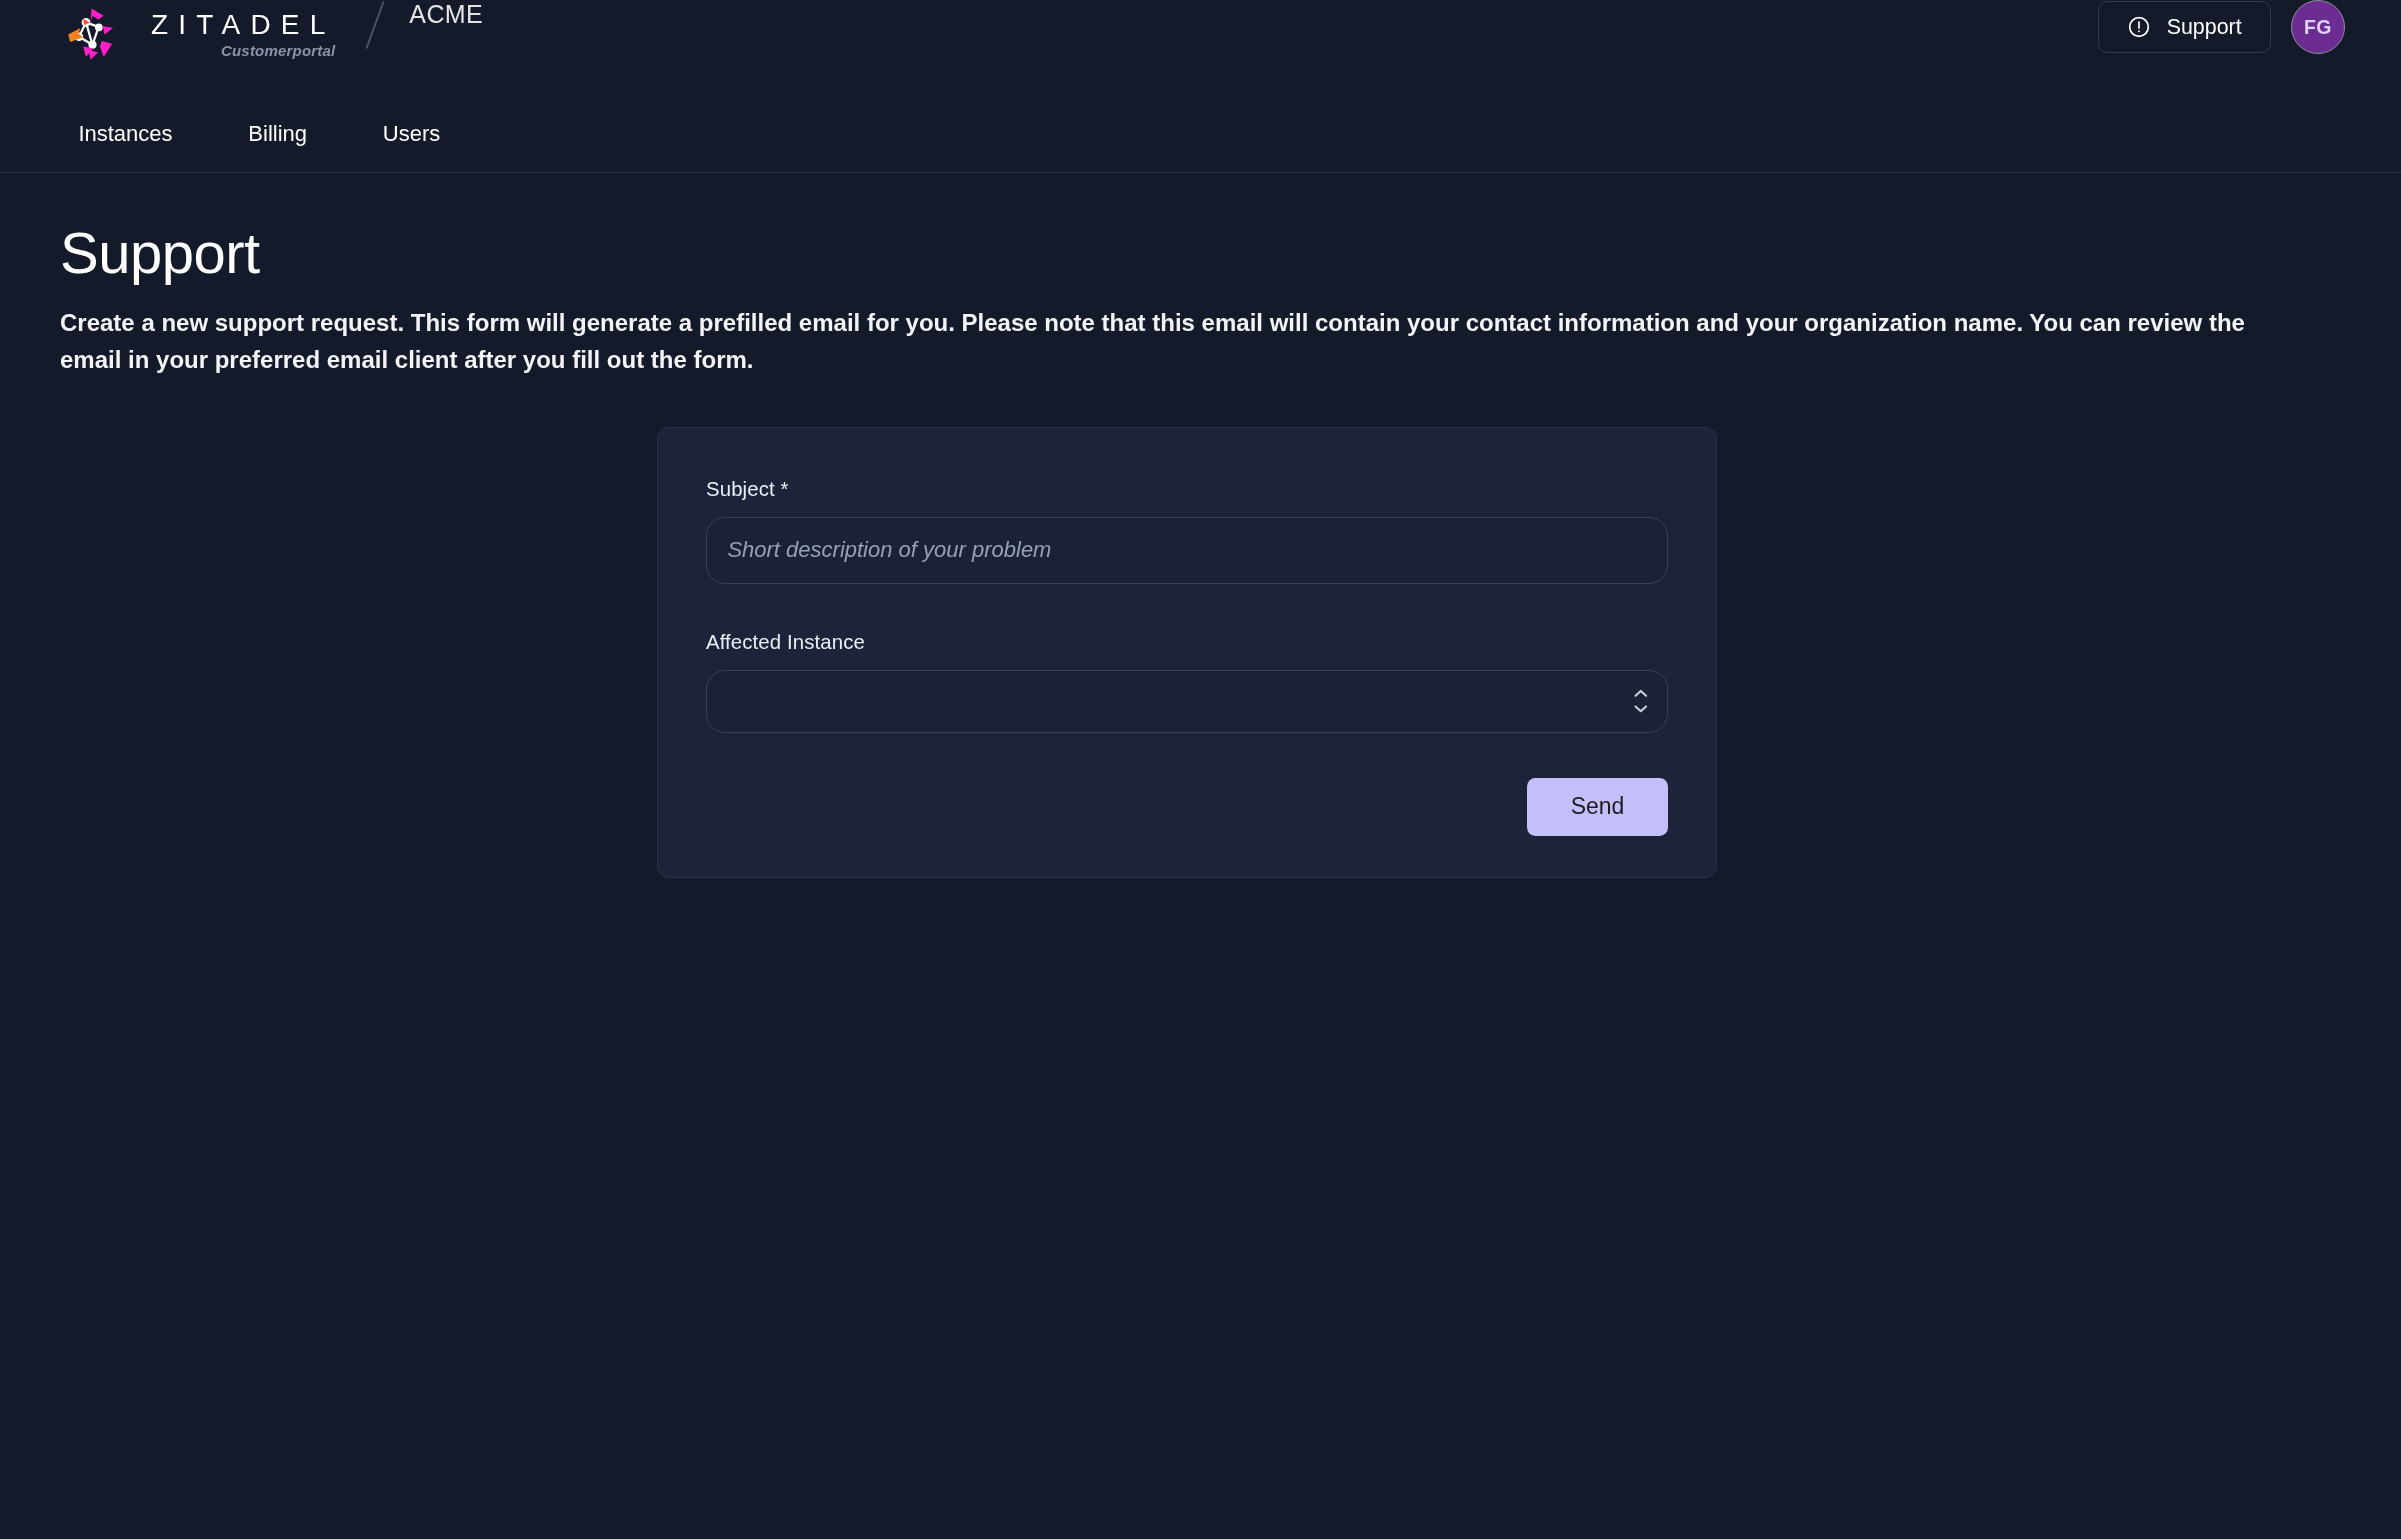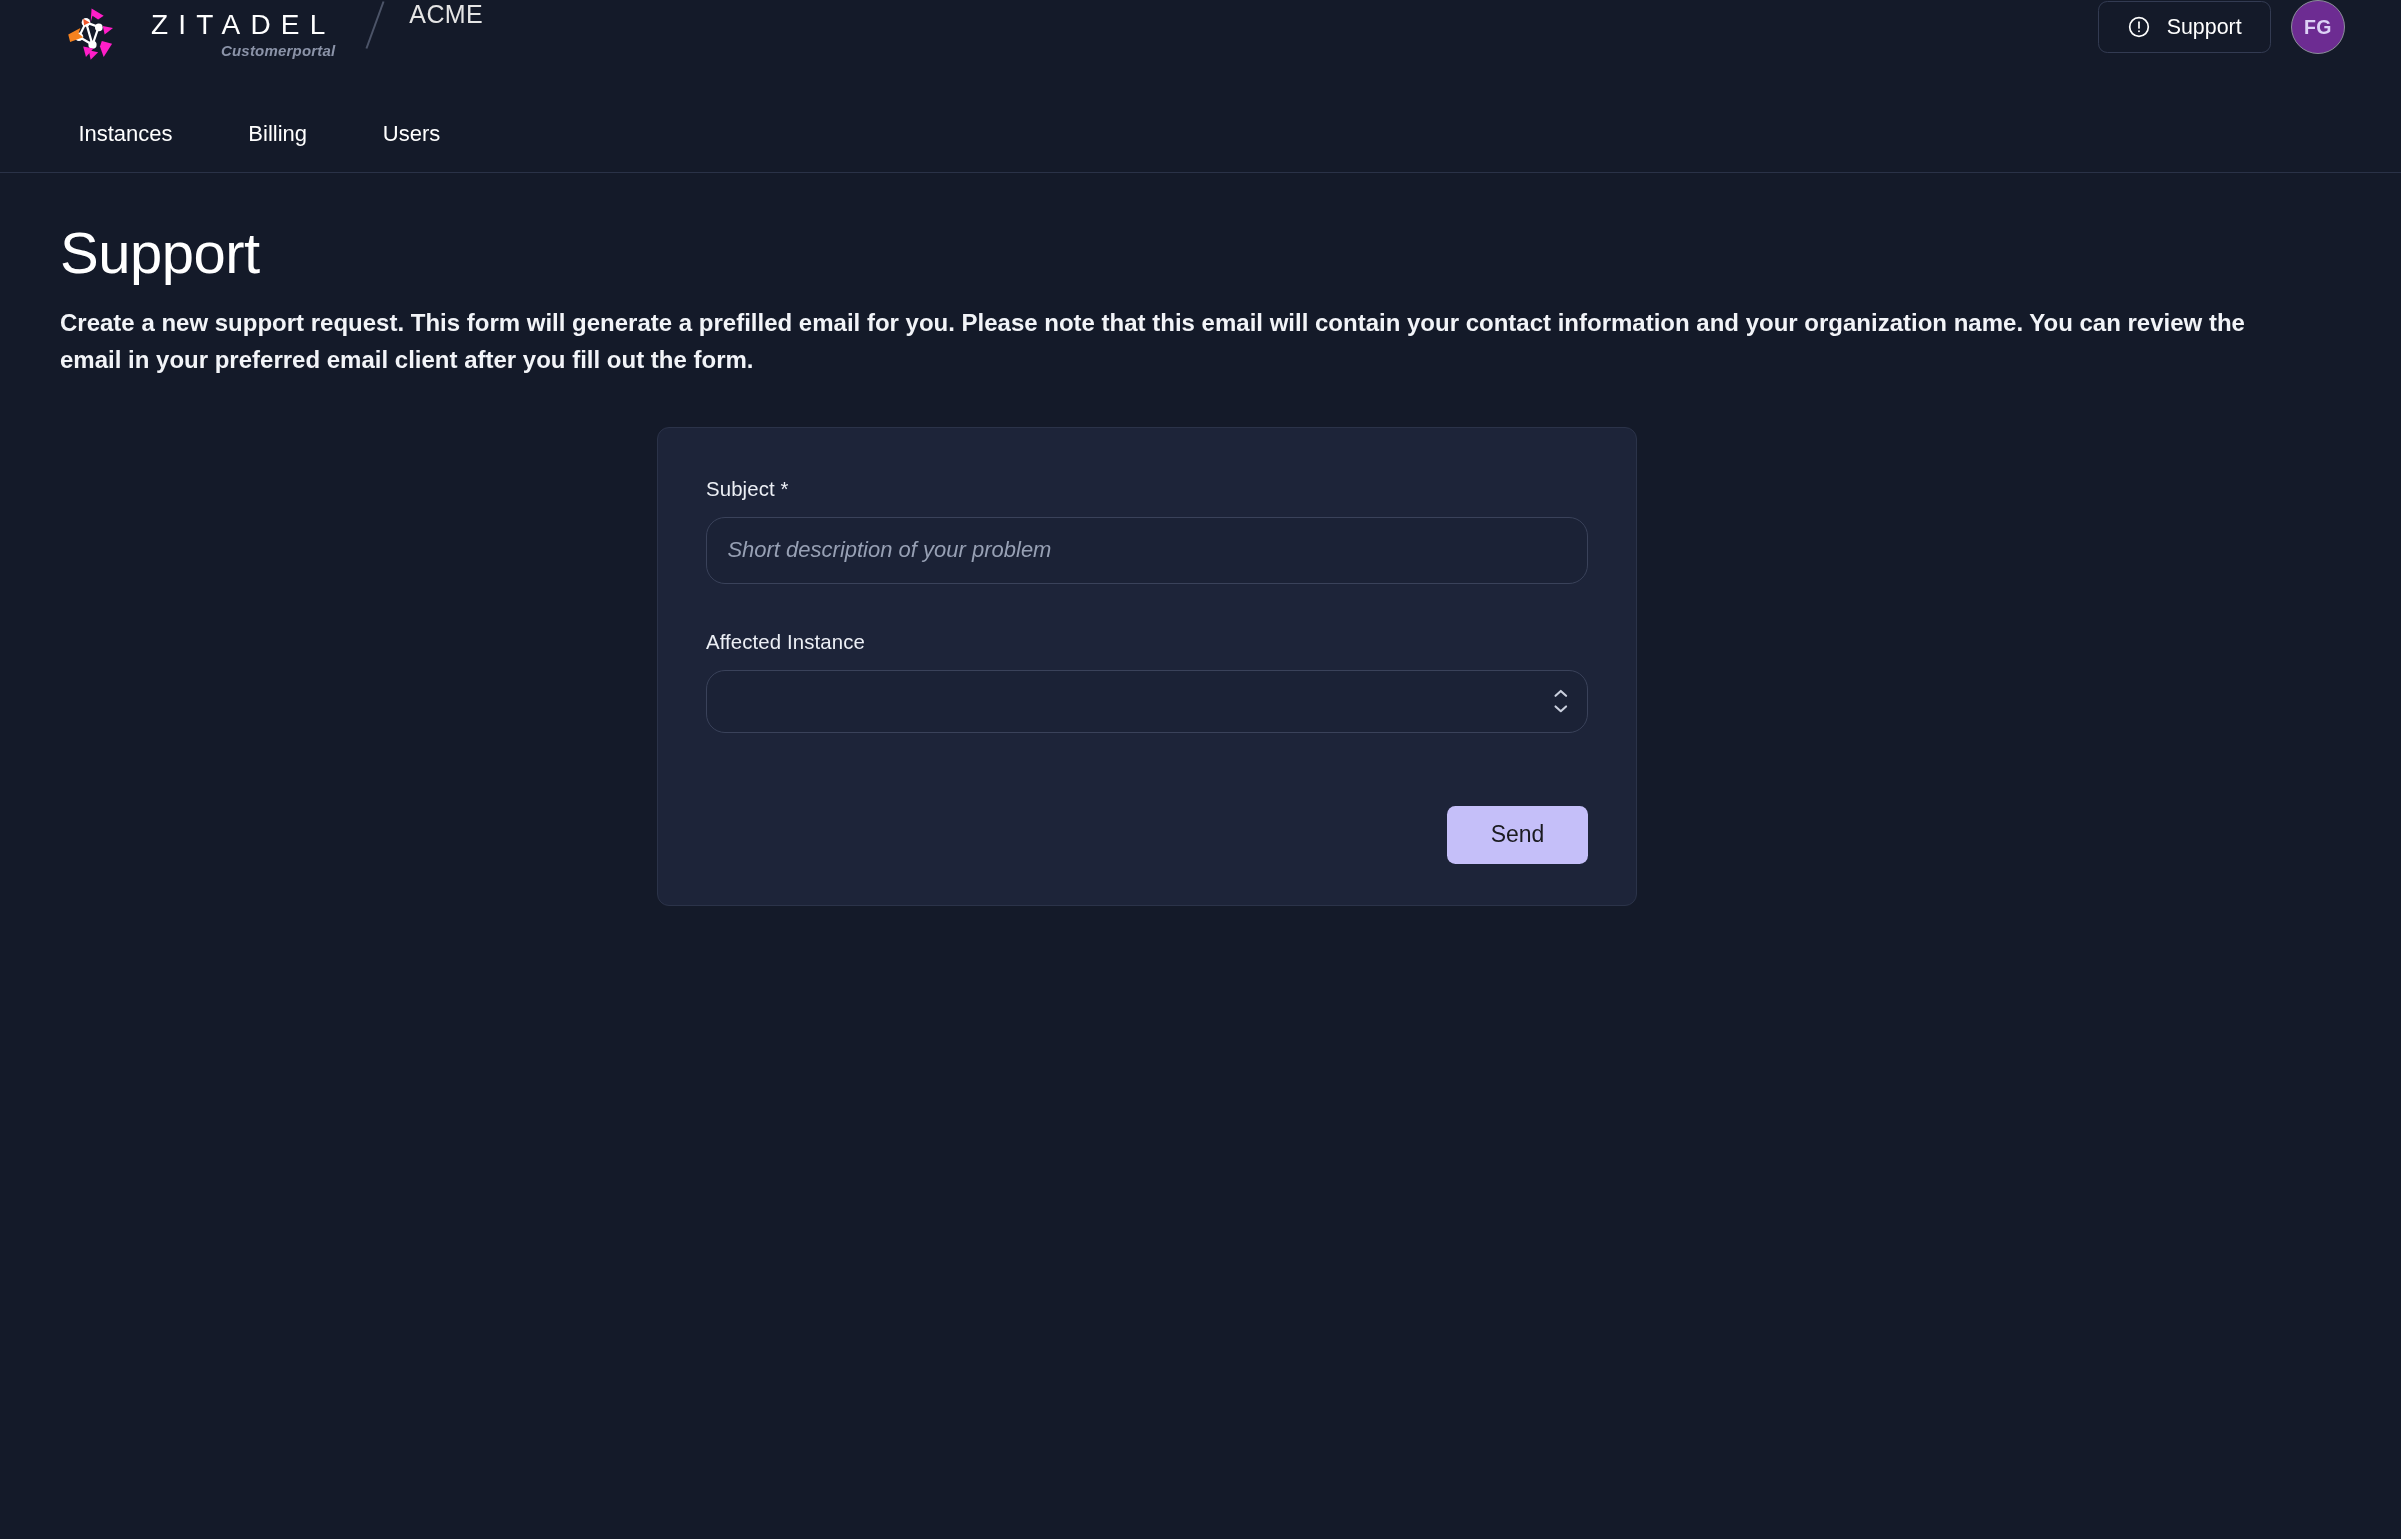--- a/index.html
+++ b/index.html
@@ -151,21 +151,21 @@
     max-width: 2229px;
   }
 
   
   .card-wrap {
     margin-top: 48px;
     padding-left: 597px;
   }
 
   .card {
-    width: 980px;
+    width: 1060px;
     background: #1d2439;
     border: 0.9px solid #2b3349;
     border-radius: 12px;
     padding: 50px 48px 41px 48px;
   }
 
   .field { margin-bottom: 0; }
   .field + .field { margin-top: 47px; }
 
   .field-label {
@@ -262,21 +262,20 @@
     background: #c5bff9;
     color: #1b1b20;
     border: none;
     border-radius: 8.4px;
     height: 58px;
     min-width: 141px;
     padding: 0 24px;
     font-size: 23px;
     font-family: inherit;
     cursor: pointer;
-    margin-top: 28px;
   }
 </style>
 </head>
 <body>
 
 <div class="topbar">
 
   <div class="brand">
     <div class="logo-mark">
       <svg width="69" height="69" viewBox="0 0 74 74" aria-hidden="true">

